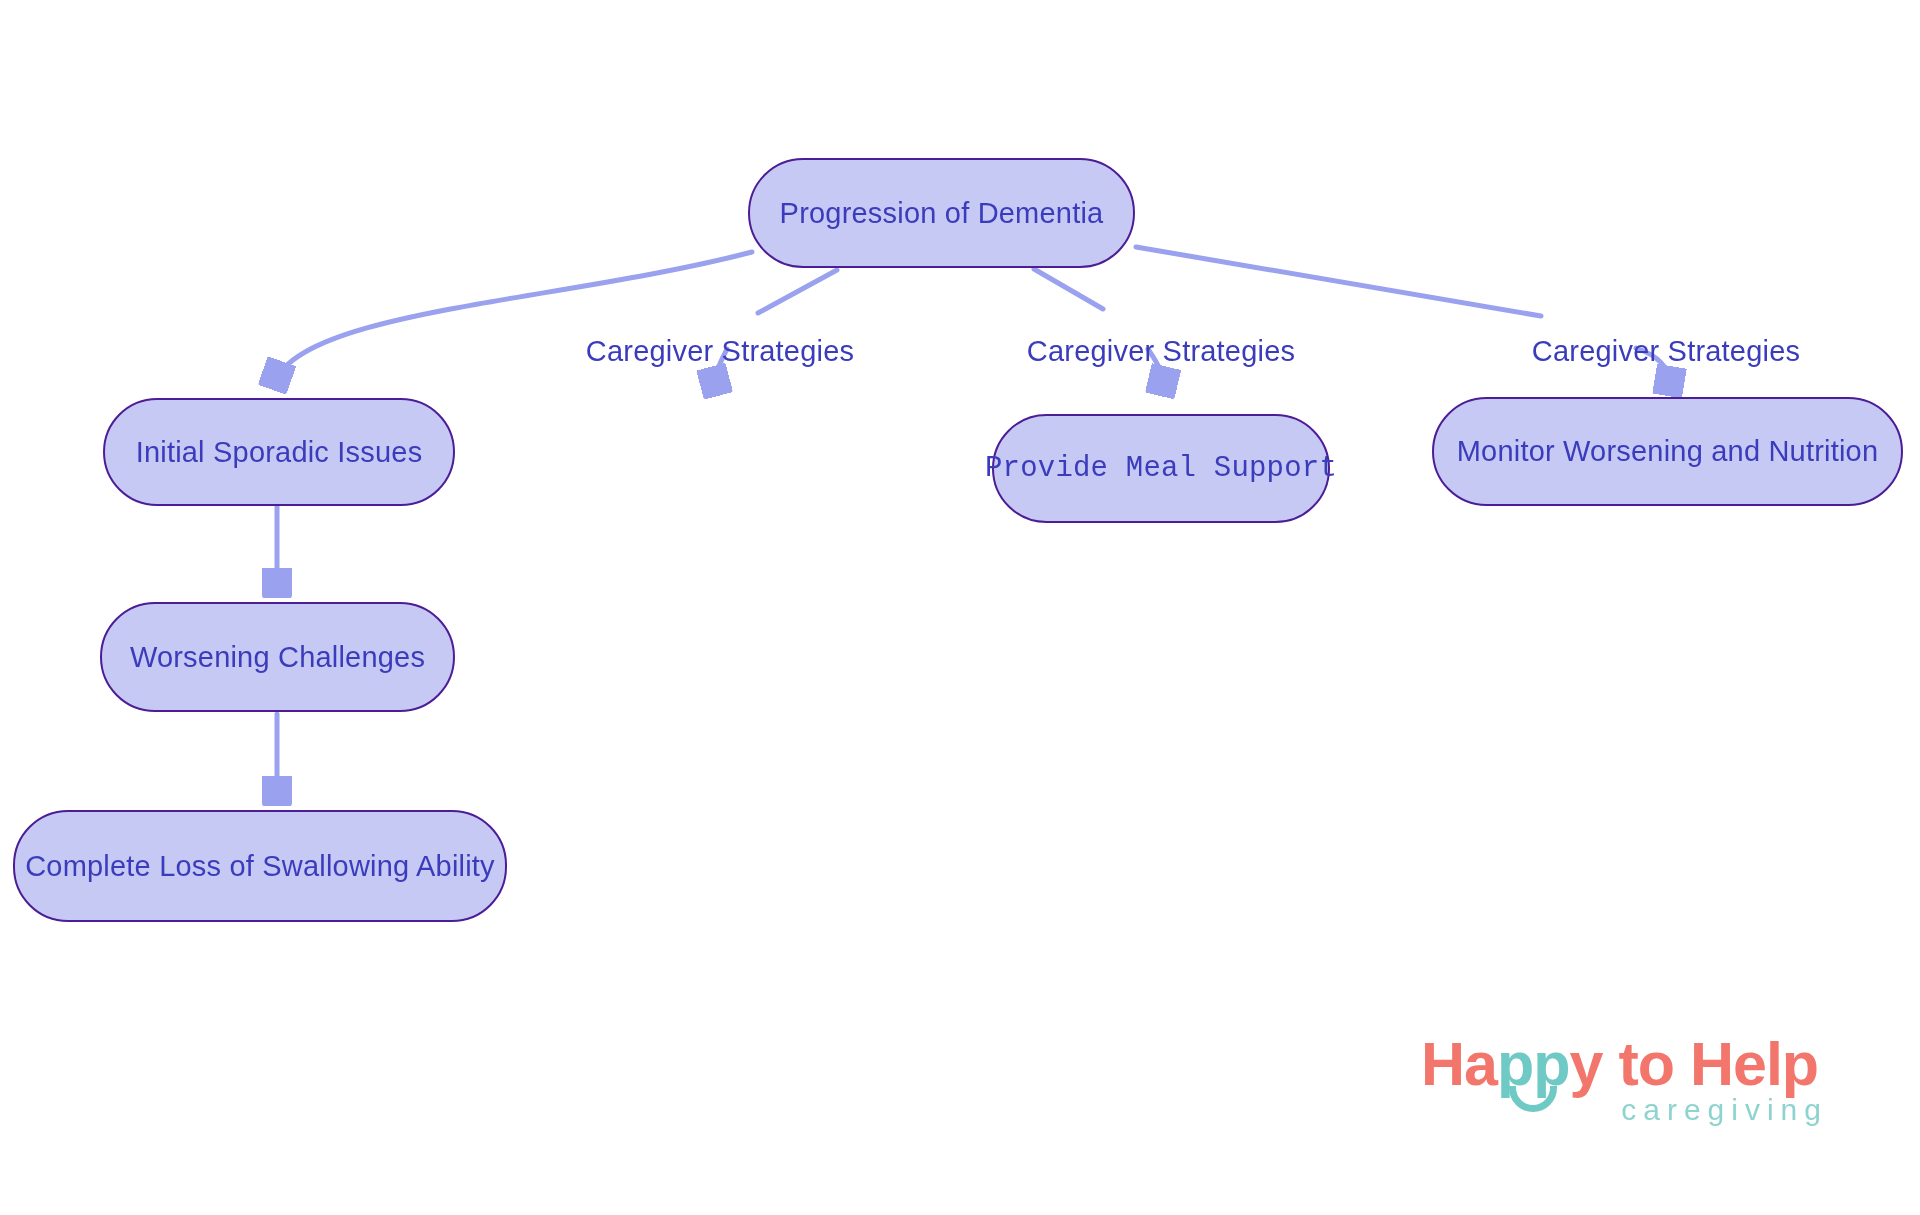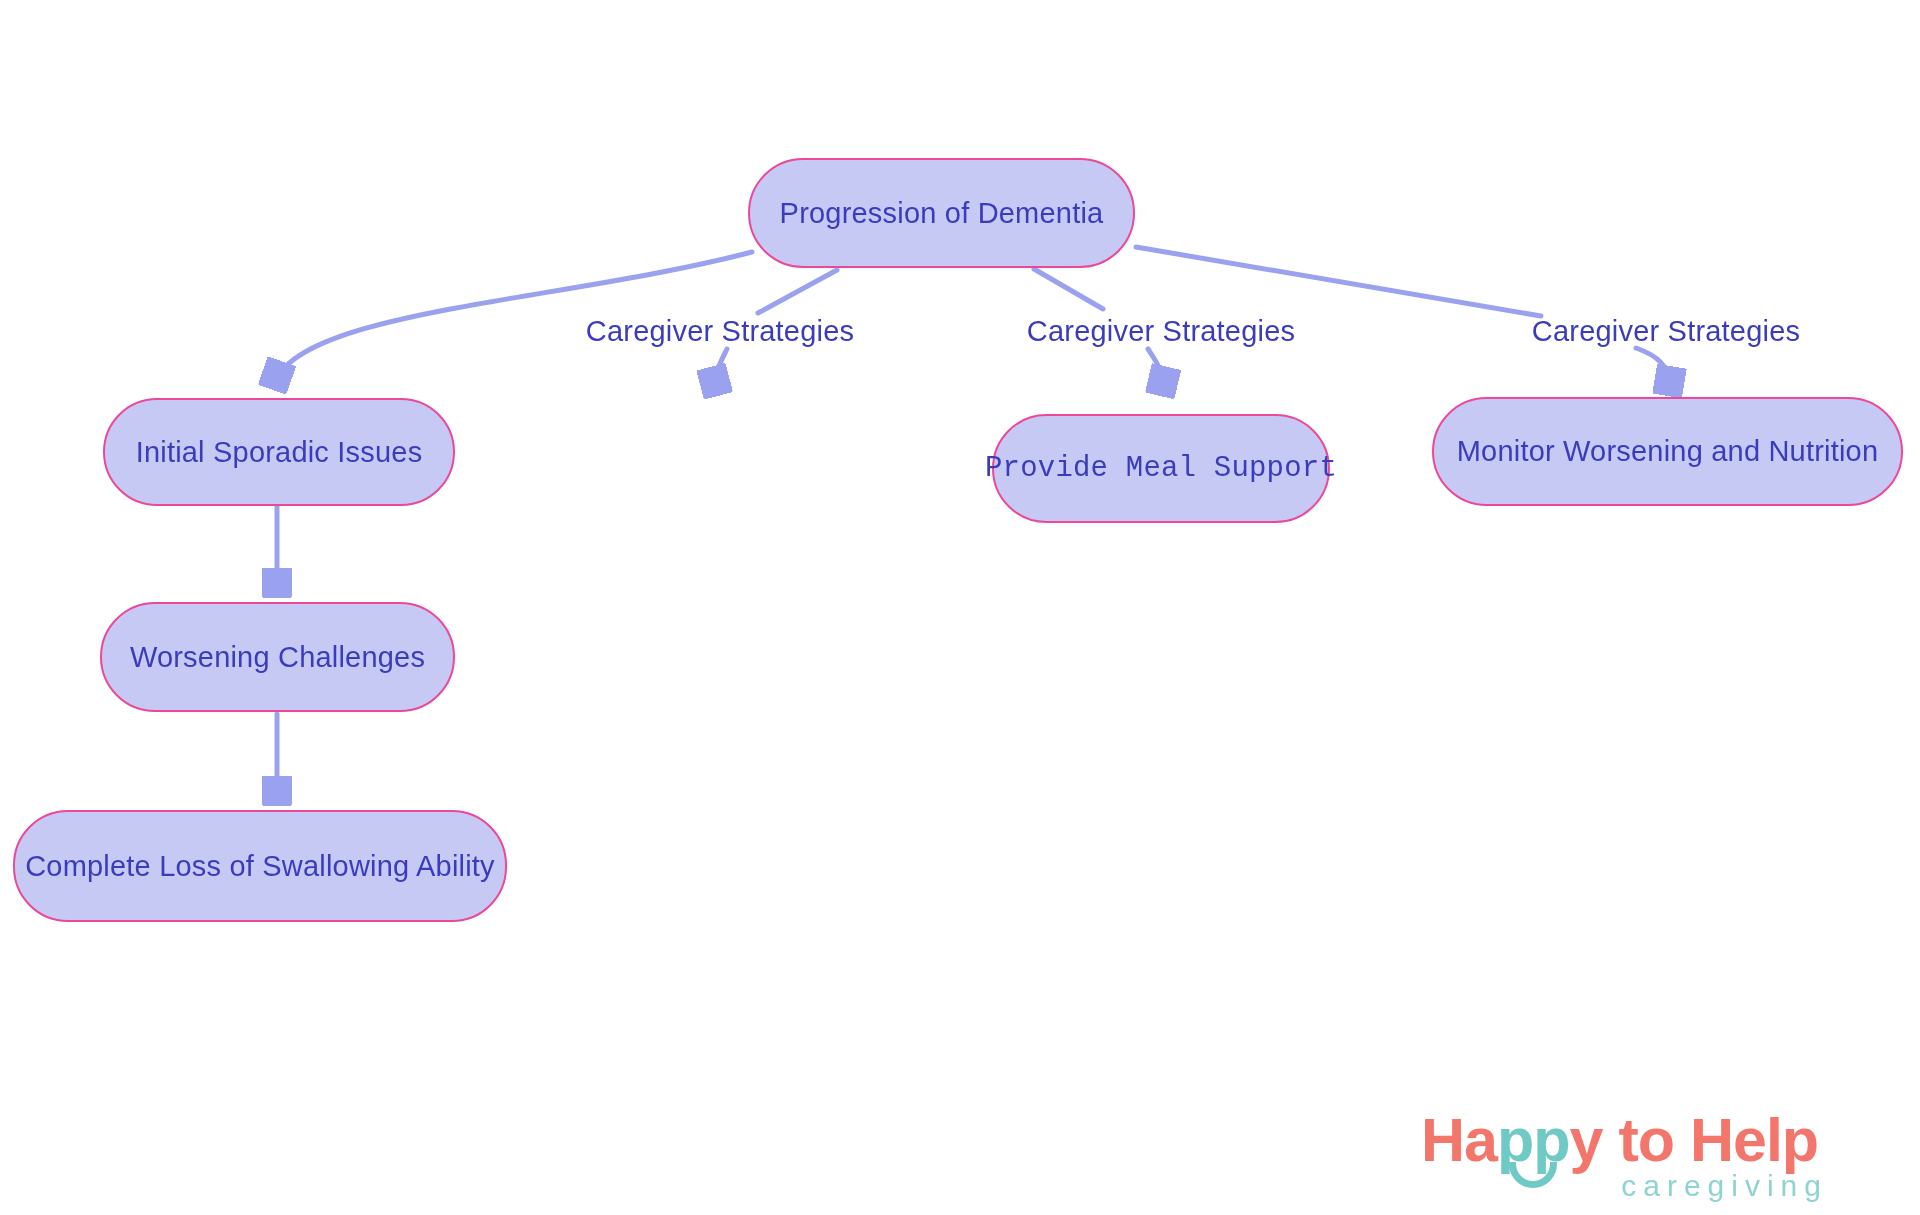--- a/index.html
+++ b/index.html
@@ -23,61 +23,62 @@
   svg.edges path {
     fill: none;
     stroke: #9aa1ee;
     stroke-width: 5;
     stroke-linecap: round;
   }
 
   .node {
     position: absolute;
     background: #c6c9f4;
-    border: 2px solid #ec4899;
+    border: 2px solid #4c1d95;
     border-radius: 55px;
     display: flex;
     align-items: center;
     justify-content: center;
     color: #3b3cbc;
     font-size: 29px;
     letter-spacing: 0.2px;
     text-align: center;
     white-space: nowrap;
   }
 
   .edge-label {
     position: absolute;
     width: 320px;
     text-align: center;
     color: #3b3cbc;
     font-size: 29px;
     letter-spacing: 0.2px;
     white-space: nowrap;
+    margin-top: 20px;
   }
 
   
   .n-progression { left: 748px;  top: 158px; width: 387px; height: 110px; }
   .n-initial     { left: 103px;  top: 398px; width: 352px; height: 108px; }
   .n-adjust      { left: 548px;  top: 397px; width: 346px; height: 109px; }
   .n-provide     { left: 992px;  top: 414px; width: 338px; height: 109px; font-family: Liberation Mono, monospace; }
   .n-monitor     { left: 1432px; top: 397px; width: 471px; height: 109px; }
   .n-worsening   { left: 100px;  top: 602px; width: 355px; height: 110px; }
   .n-complete    { left: 13px;   top: 810px; width: 494px; height: 112px; }
 
   
   .l-adjust  { left: 560px;  top: 315px; }
   .l-provide { left: 1001px; top: 315px; }
   .l-monitor { left: 1506px; top: 315px; }
 
   
   .logo {
     position: absolute;
     left: 1421px;
-    top: 1110px;
+    top: 1034px;
     width: 462px;
     line-height: 1;
   }
   .logo-line1 {
     font-weight: bold;
     font-size: 61px;
     letter-spacing: -1px;
     white-space: nowrap;
   }
   .logo .coral { color: #f2766b; }

